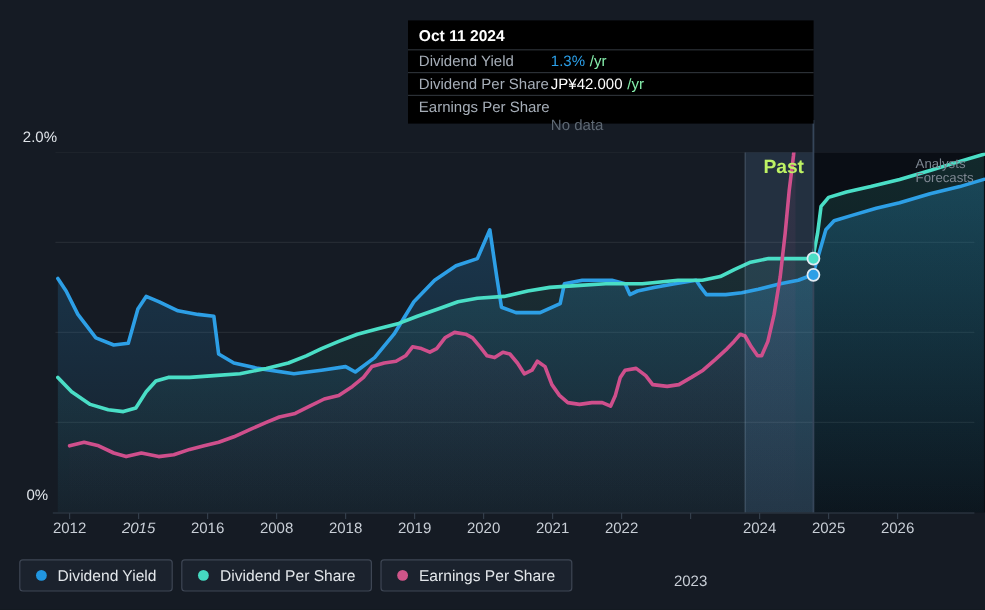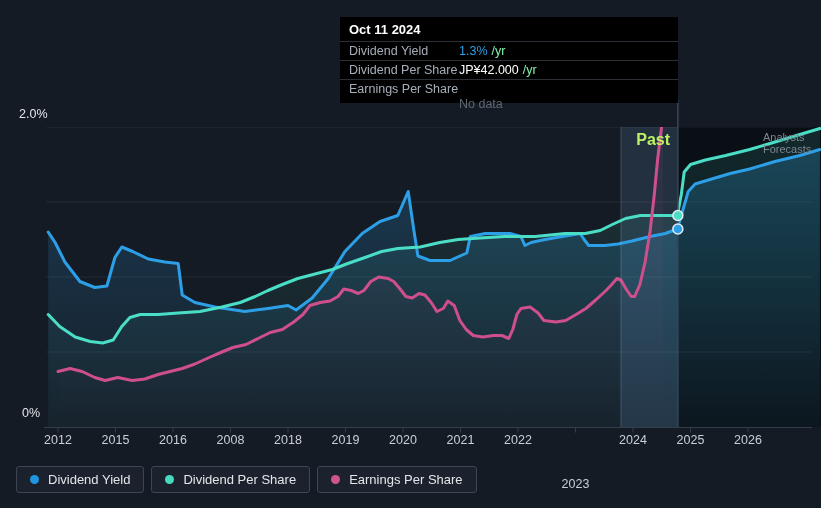--- a/index.html
+++ b/index.html
@@ -74,21 +74,21 @@
       <line x1="690.5" y1="427.5" x2="690.5" y2="432.5" stroke="#333e4b" stroke-width="1"></line>
       <line x1="748" y1="427.5" x2="748" y2="432.5" stroke="#333e4b" stroke-width="1"></line>
       <circle cx="677.8499999999984" cy="215.5" r="5" fill="#4adec6" stroke="#e2ecf4" stroke-width="1.5"></circle>
       <circle cx="677.8499999999984" cy="229" r="5" fill="#2d9fe6" stroke="#e2ecf4" stroke-width="1.5"></circle>
     </svg>
 
   <div class="ylabel top">2.0%</div>
   <div class="ylabel bottom">0%</div>
   <div id="xlabels">
       <div class="xlabel" style="left: 58px;">2012</div>
-      <div class="xlabel" style="left: 115.5px;">2015</div>
+      <div class="xlabel" style="left: 115.5px; font-style: italic;">2015</div>
       <div class="xlabel" style="left: 173px;">2016</div>
       <div class="xlabel" style="left: 230.5px;">2008</div>
       <div class="xlabel" style="left: 288px;">2018</div>
       <div class="xlabel" style="left: 345.5px;">2019</div>
       <div class="xlabel" style="left: 403px;">2020</div>
       <div class="xlabel" style="left: 460.5px;">2021</div>
       <div class="xlabel" style="left: 518px;">2022</div>
       <div class="xlabel" style="left: 575.5px; margin-top: 44px;">2023</div>
       <div class="xlabel" style="left: 633px;">2024</div>
       <div class="xlabel" style="left: 690.5px;">2025</div>

